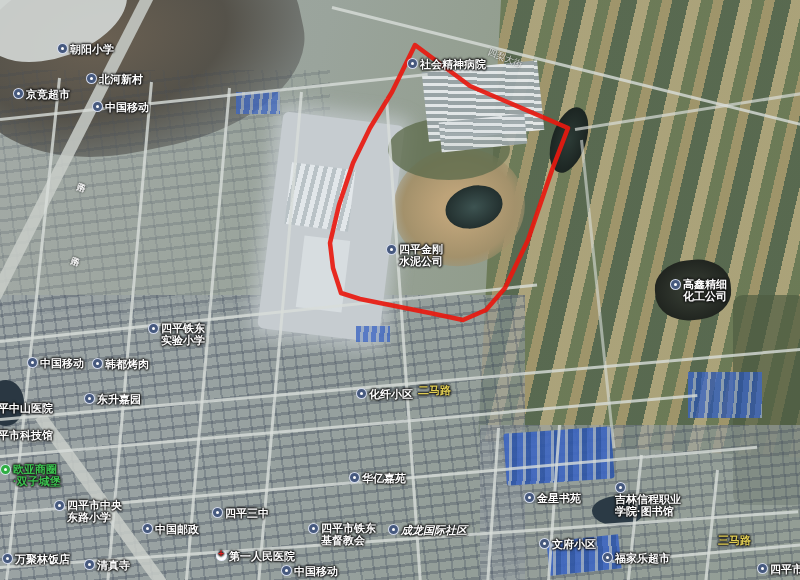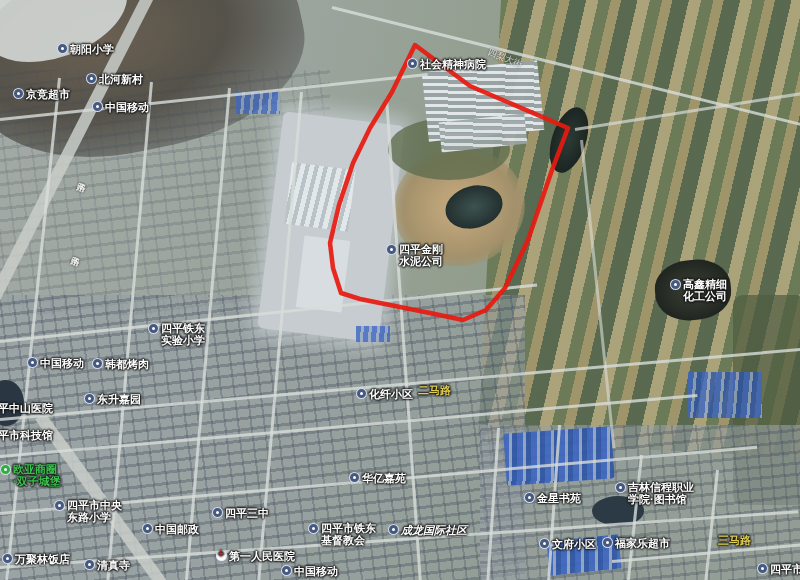--- a/index.html
+++ b/index.html
@@ -209,25 +209,25 @@
         <span>成龙国际社区</span>
       </div>
       <div class="lbl" style="left: 524px; top: 491px;">
         <span class="pin"></span>
         <span>金星书苑</span>
       </div>
       <div class="lbl" style="left: 539px; top: 537px;">
         <span class="pin"></span>
         <span>文府小区</span>
       </div>
-      <div class="lbl" style="left: 602px; top: 536px; justify-content: center;">
+      <div class="lbl" style="left: 602px; top: 551px; justify-content: center;">
         <span class="pin"></span>
         <span>福家乐超市</span>
       </div>
-      <div class="lbl" style="left: 615px; top: 481px;">
+      <div class="lbl" style="left: 615px; top: 481px; flex-direction: column;">
         <span class="pin"></span>
         <span class="lines">
           <div>吉林信程职业</div>
           <div>学院·图书馆</div>
         </span>
       </div>
       <div class="lbl road-y" style="left: 718px; top: 533px;">
         <span>三马路</span>
       </div>
       <div class="lbl" style="left: 757px; top: 562px;">

